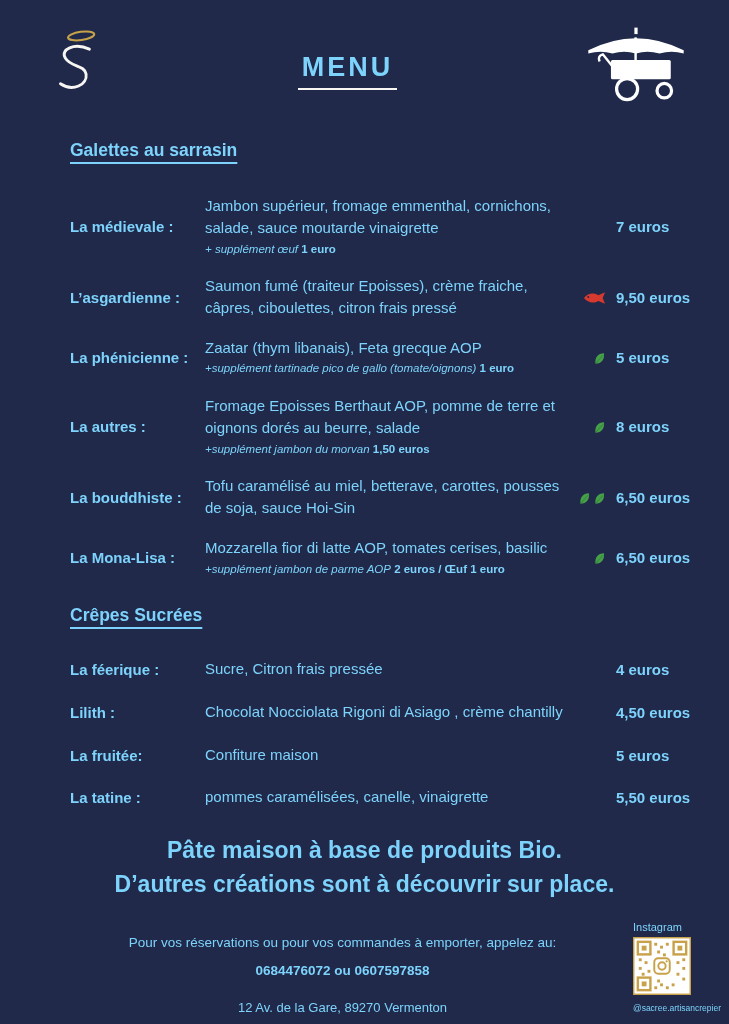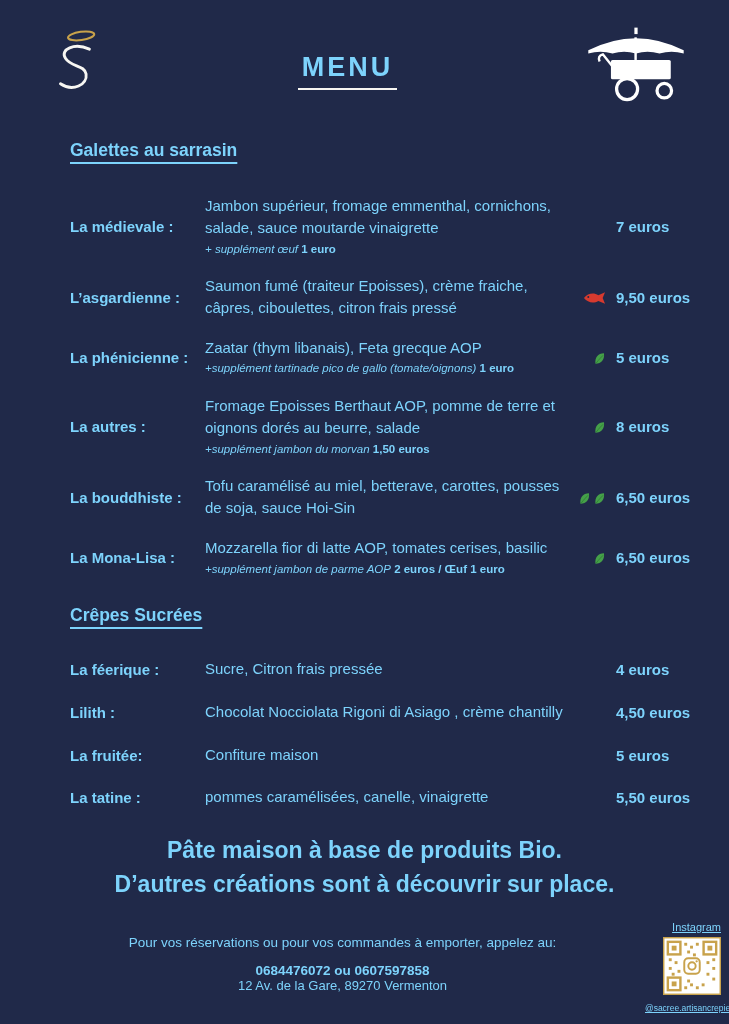--- a/index.html
+++ b/index.html
@@ -33,22 +33,22 @@
   .sup-i { font-style:italic; }
   .sup-b { font-weight:bold; font-style:normal; }
   .item-icons { width:36px; flex:0 0 auto; display:flex; gap:2px; justify-content:flex-end; padding-top:3px; }
   .item-price { width:95px; flex:0 0 auto; font-weight:bold; font-size:15px; padding-left:10px; padding-top:1px; white-space:nowrap; }
   
   .bio-note { text-align:center; font-size:23px; font-weight:bold; line-height:1.45; margin-top:26px; }
   
   .footer { position:relative; margin-top:34px; padding:0 28px; }
   .reservation { text-align:center; font-size:13.5px; width:600px; margin:0 auto; transform:translateX(-22px); }
   .phones { text-align:center; font-size:13.5px; font-weight:bold; margin-top:13px; transform:translateX(-22px); }
-  .address { text-align:center; font-size:13px; transform:translateX(-22px); }
-  .insta-block { position:absolute; right:8px; top:-14px; width:76px; text-align:right;text-decoration:underline; }
+  .address { text-align:center; font-size:13px; margin-top:22px; transform:translateX(-22px); }
+  .insta-block { position:absolute; right:20px; top:-14px; width:76px; text-align:left; }
   .insta-label { font-size:11px; margin-bottom:4px; }
   .insta-handle { font-size:8.5px; margin-top:4px; white-space:nowrap; }
 </style>
 </head>
 <body>
 
 <div class="page">
 
   <div class="header">
     <div class="logo">

